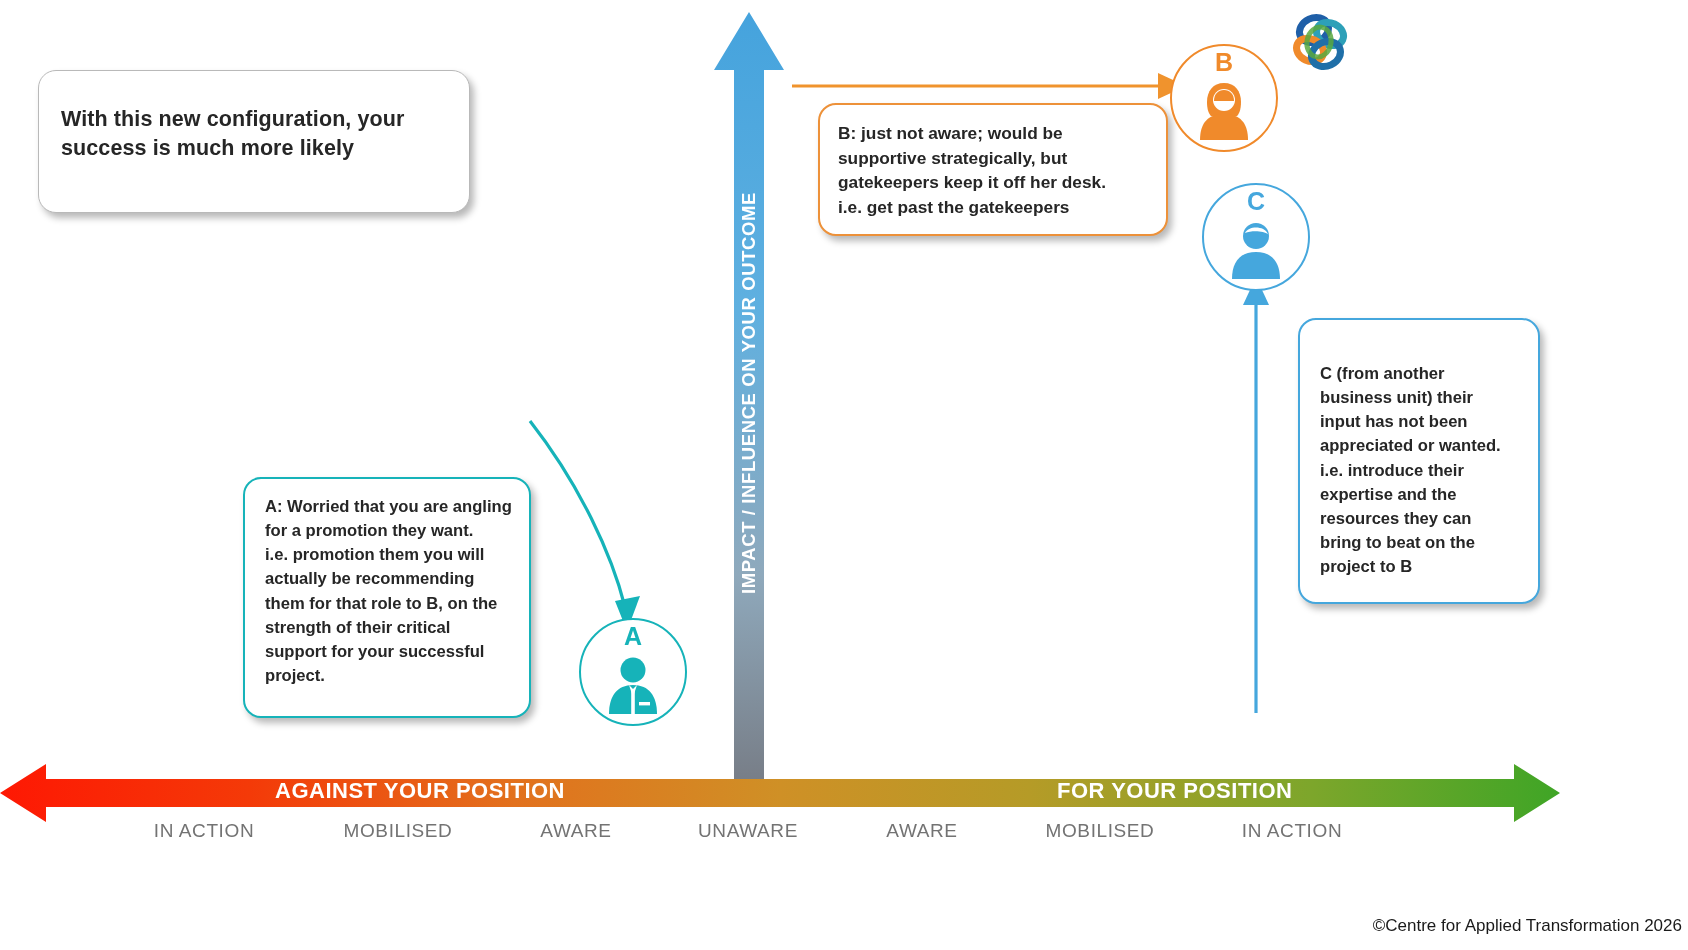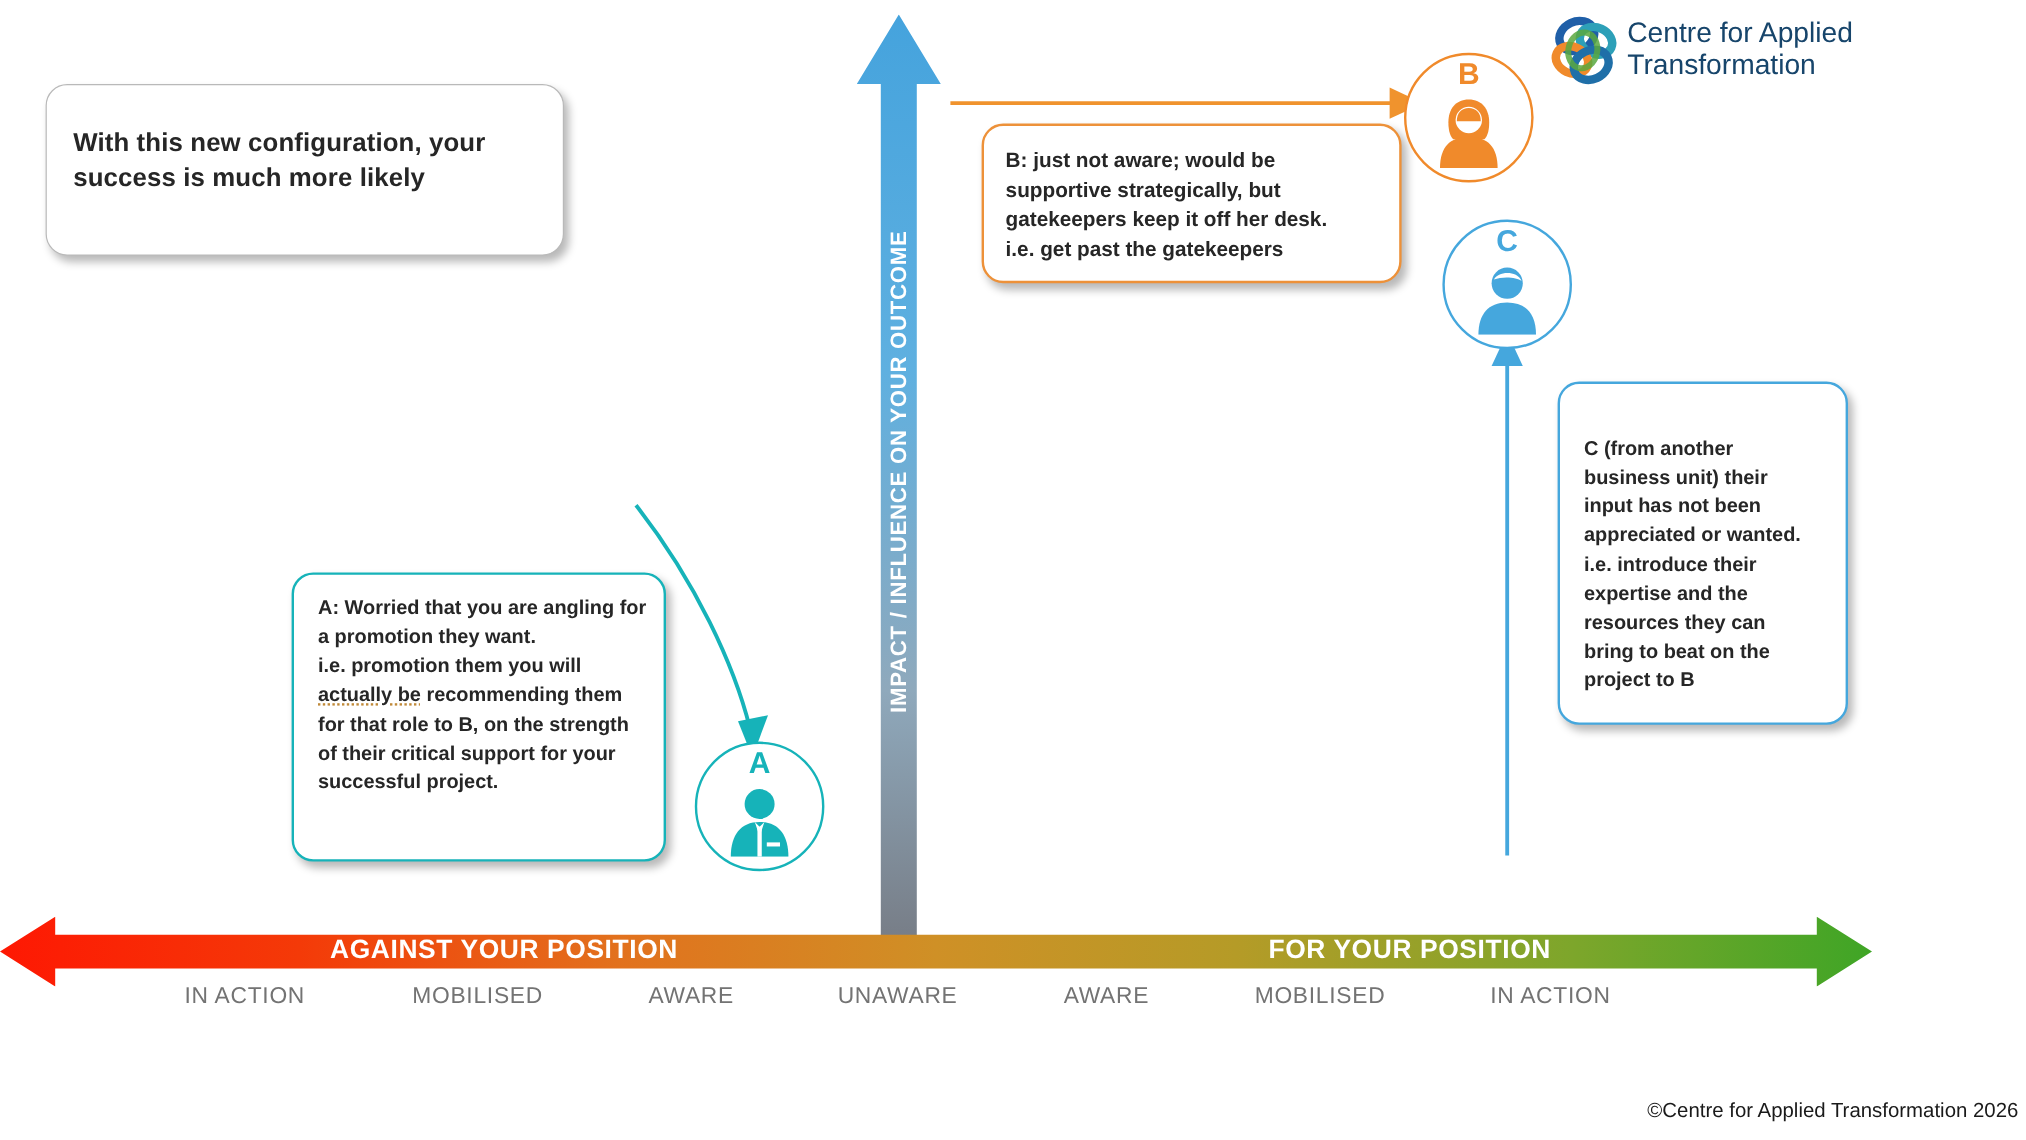--- a/index.html
+++ b/index.html
@@ -34,26 +34,26 @@
   
   #b-box{
     left:818px;top:103px;width:350px;height:133px;
     border:2.2px solid #ed9139;
     padding:16px 16px 16px 18px;
     font-size:17.3px;line-height:1.42;
   }
 
   
   #a-box{
-    left:243px;top:477px;width:312px;height:241px;
+    left:243px;top:477px;width:288px;height:241px;
     border:2.2px solid #16b3b9;
     padding:16px 14px 0 20px;
     font-size:16.6px;line-height:1.455;
   }
-  #a-box .u{ text-decoration:underline; text-decoration-style:dotted;
+  #a-box .u{ text-decoration-style:dotted;
              text-decoration-color:#c08a3a; text-decoration-thickness:2px;
              text-underline-offset:2px;}
 
   
   #c-box{
     left:1298px;top:318px;width:242px;height:286px;
     border:2.2px solid #45a7dd;
     padding:42px 31px 0 20px;
     font-size:16.6px;line-height:1.455;
   }
@@ -230,18 +230,17 @@
   <div id="logo">
     <svg id="logo-rings" width="64" height="64" viewBox="0 0 64 64">
       <g fill="none" stroke-width="7" stroke-linecap="round">
         <ellipse cx="26" cy="20" rx="15" ry="12" transform="rotate(-25 26 20)" stroke="#1f5fa8"></ellipse>
         <ellipse cx="42" cy="24" rx="14" ry="11" transform="rotate(25 42 24)" stroke="#2da0b8"></ellipse>
         <ellipse cx="22" cy="40" rx="14" ry="11" transform="rotate(25 22 40)" stroke="#f08a2b"></ellipse>
         <ellipse cx="38" cy="44" rx="15" ry="12" transform="rotate(-25 38 44)" stroke="#1f6fa8"></ellipse>
         <ellipse cx="31" cy="32" rx="12" ry="15" transform="rotate(12 31 32)" stroke="#59a83f" stroke-width="5" opacity="0.85"></ellipse>
       </g>
     </svg>
-    <div id="logo-text">Centre for Applied Transformation</div>
   </div>
 
   <div id="copyright">©Centre for Applied Transformation 2026</div>
 
 </div>
 
 </body></html>

